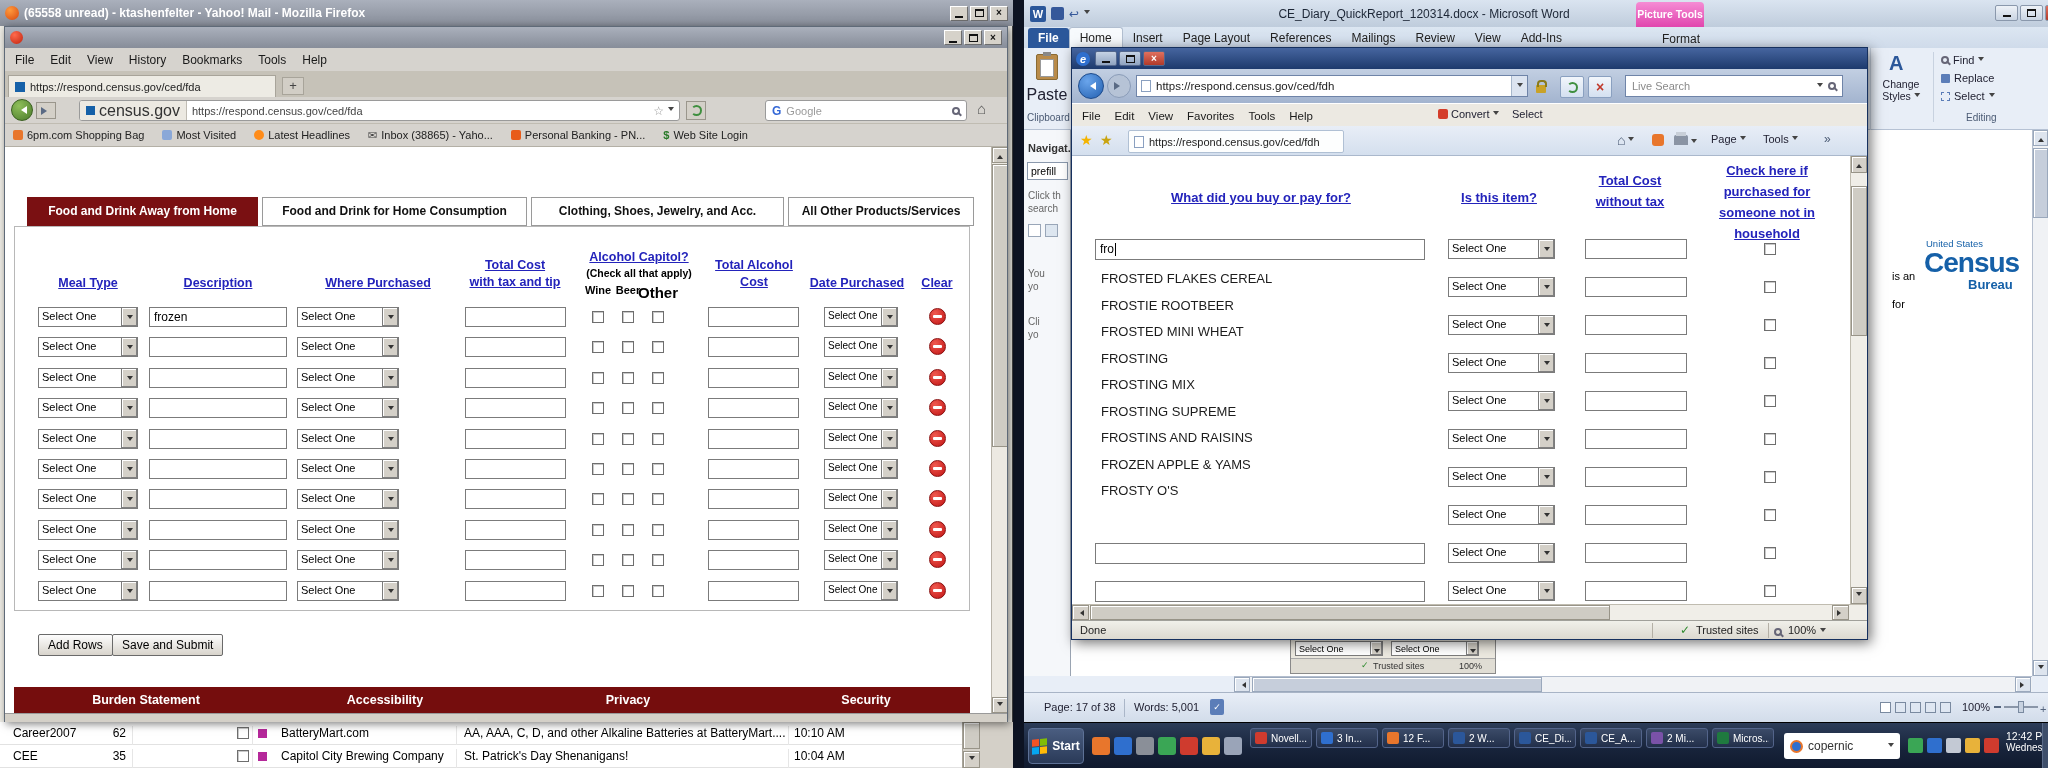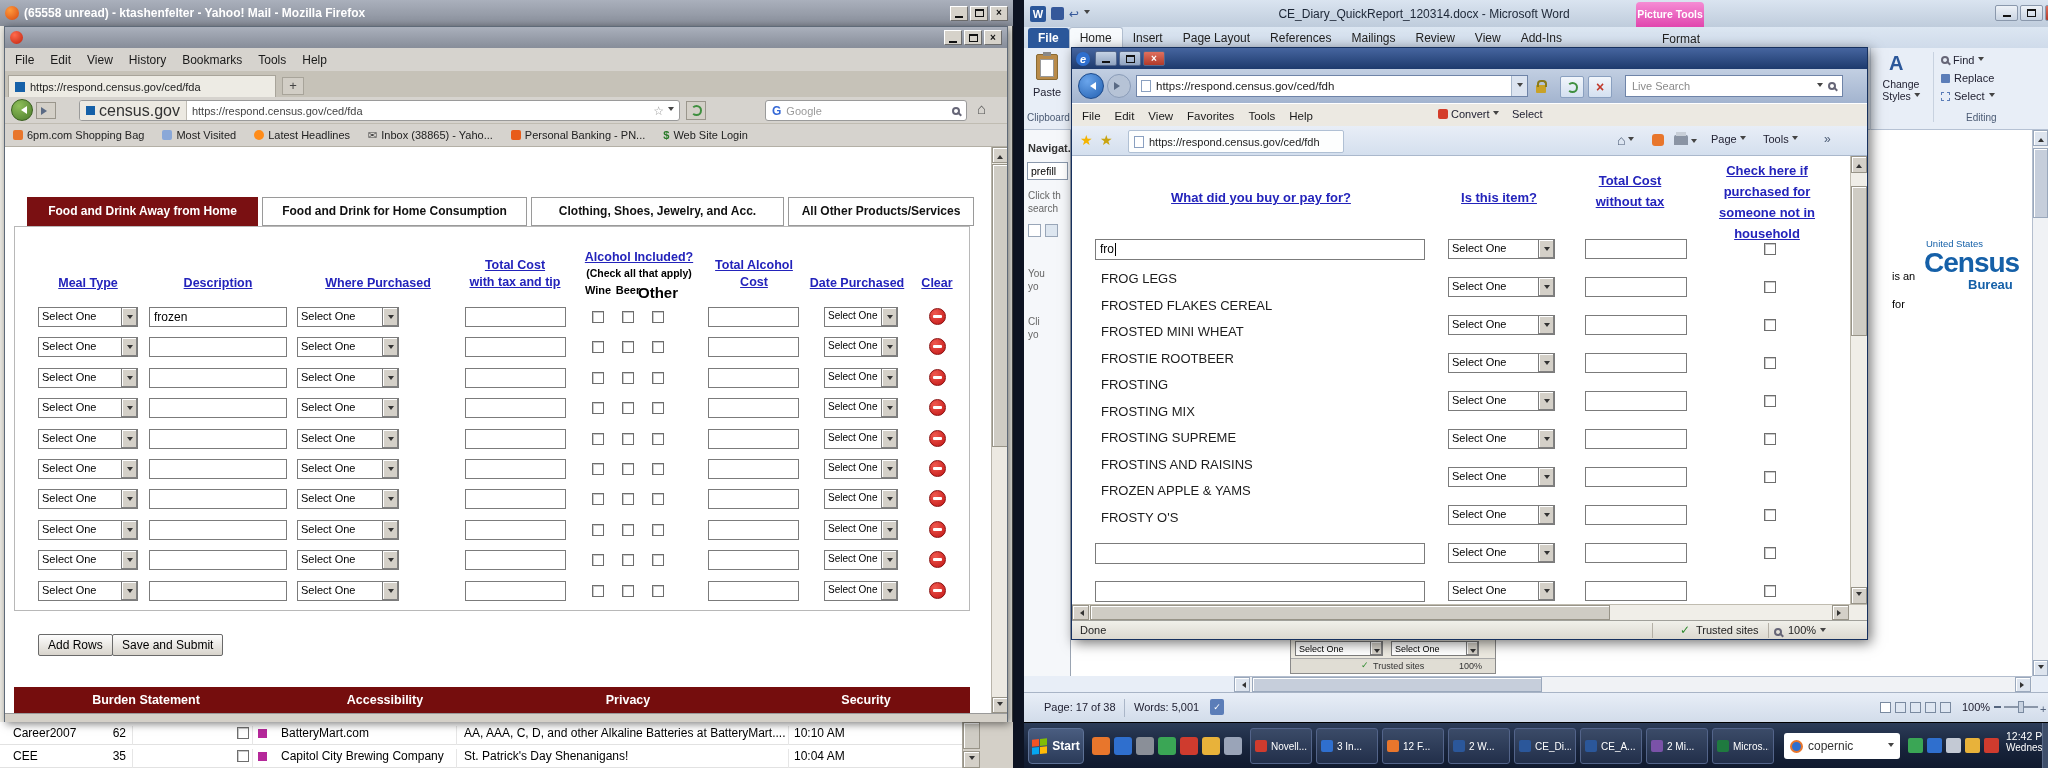--- a/index.html
+++ b/index.html
@@ -63,21 +63,21 @@
 
 .ie-ttl{background:linear-gradient(#46659f,#1d3a6d);display:flex;align-items:center;gap:5px;padding:0 4px}
 .iebtn{width:22px;height:15px;background:linear-gradient(#c5d2e4,#8fa3c0);border:1px solid #54688e;border-radius:2px;display:flex;align-items:center;justify-content:center;font-size:10px;color:#16253f;font-weight:bold}
 .ihdr{position:absolute;transform:translateX(-50%);color:#2323bb;font-weight:bold;font-size:13px;text-decoration:underline;text-align:center;white-space:nowrap;line-height:21px}
 .sugg{height:26.5px;line-height:26.5px;padding-left:6px;font-size:13px;color:#1c1c1c;white-space:nowrap}
 .i-row{position:relative;height:21px;margin-bottom:17px}
 .caret{display:inline-block;width:1px;height:13px;background:#000;vertical-align:middle;margin-left:1px}
 .favico{font-size:14px;color:#f4b400}
 .cmd{display:flex;align-items:center;gap:3px;font-size:11px;color:#223;white-space:nowrap}
 
-.tbtn{width:62px;height:36px;background:linear-gradient(#3b4b68,#222f4a);border:1px solid #53648a;border-radius:3px;display:flex;align-items:center;gap:4px;padding:0 4px;overflow:hidden}
+.tbtn{width:62px;height:20px;background:linear-gradient(#3b4b68,#222f4a);border:1px solid #53648a;border-radius:3px;display:flex;align-items:center;gap:4px;padding:0 4px;overflow:hidden}
 .tbtn-ico{width:12px;height:12px;border-radius:2px;flex:0 0 auto}
 .tbtn-lbl{color:#fff;font-size:10px;white-space:nowrap;overflow:hidden}
 .qli{width:18px;height:18px;border-radius:3px;display:inline-block}
 .winflag{display:inline-grid;grid-template-columns:7px 7px;grid-auto-rows:7px;gap:1px;transform:skewY(-6deg)}
 .winflag i{display:block}
 .trayico{width:15px;height:15px;border-radius:2px;display:inline-block}
 </style>
 </head>
 <body>
 
@@ -232,21 +232,21 @@
       </div>
     <div class="ab" style="left:9px;top:79px;width:956px;height:385px;border:1px solid #b8b8b8"></div>
 
     <span class="fhdr" style="left:83px;top:128px">Meal Type</span>
     <span class="fhdr" style="left:213px;top:128px">Description</span>
     <span class="fhdr" style="left:373px;top:128px">Where Purchased</span>
     <div class="fhdr" style="left:510px;top:110px">
         <div>Total Cost</div>
         <div>with tax and tip</div>
       </div>
-    <span class="fhdr" style="left:634px;top:102px">Alcohol Included?</span>
+    <span class="fhdr" style="left:634px;top:102px">Alcohol Capitol?</span>
     <span class="fsub" style="left:634px;top:120px;font-size:10.5px">(Check all that apply)</span>
     <span class="fsub" style="left:593px;top:137px;font-size:11px">Wine</span>
     <span class="fsub" style="left:623px;top:137px;font-size:11px">Beer</span>
     <span class="fsub" style="left:653px;top:137px;font-size:15px">Other</span>
     <div class="fhdr" style="left:749px;top:110px">
         <div>Total Alcohol</div>
         <div>Cost</div>
       </div>
     <span class="fhdr" style="left:852px;top:128px">Date Purchased</span>
     <span class="fhdr" style="left:932px;top:128px">Clear</span>
@@ -529,21 +529,21 @@
       <div class="wtab">Add-Ins</div>
     </div>
   <span class="ab wtab" style="left:628px;top:29px">Format</span>
 
   <div class="ab" style="left:0;top:48px;width:1024px;height:82px;background:#e8eef7;border-bottom:1px solid #b6c2d4">
     <div class="ab" style="left:0;top:0;width:47px;height:82px;overflow:hidden">
       <span class="ab" style="left:12px;top:6px;width:22px;height:26px;background:#b98b4a;border:1px solid #8a6a33;border-radius:2px">
         <span style="position:absolute;left:3px;top:4px;width:14px;height:18px;background:#fff;border:1px solid #999"></span>
         <span style="position:absolute;left:6px;top:-3px;width:8px;height:4px;background:#888"></span>
       </span>
-      <span class="ab" style="left:23px;top:38px;transform:translateX(-50%);font-size:11px;color:#223">Paste</span>
+      <span class="ab" style="left:23px;top:38px;transform:translateX(-50%);font-size:16px;color:#223">Paste</span>
       <span class="grp-lbl" style="left:3px;top:64px">Clipboard</span>
     </div>
     <div class="ab" style="left:846px;top:0;width:178px;height:82px;border-left:1px solid #c8d2e0">
       <span class="ab" style="left:18px;top:4px;font-size:20px;font-weight:bold;color:#2b579a">A</span>
       <span class="ab" style="left:30px;top:30px;transform:translateX(-50%);font-size:10.5px;color:#223;text-align:center;line-height:12px"><span>Change</span><br><span>Styles</span> <span class="tri-d"></span></span>
       <span class="ab" style="left:62px;top:4px;width:1px;height:70px;background:#c8d2e0"></span>
       <span class="edit-row" style="left:70px;top:6px">
           <span class="lens"></span>
           <span>Find</span>
           <span class="tri-d"></span>
@@ -733,24 +733,23 @@
         <div>Check here if</div>
         <div>purchased for</div>
         <div>someone not in</div>
         <div>household</div>
       </div>
 
     <div class="inp" style="left:23px;top:83px;width:330px;height:21px"><span>fro</span><span class="caret"></span></div>
 
     <div class="ab" style="left:23px;top:110px;width:330px;background:#fff">
 
-    <div class="sugg">FROG LEGS</div>
         <div class="sugg">FROSTED FLAKES CEREAL</div>
+        <div class="sugg">FROSTIE ROOTBEER</div>
         <div class="sugg">FROSTED MINI WHEAT</div>
-        <div class="sugg">FROSTIE ROOTBEER</div>
         <div class="sugg">FROSTING</div>
         <div class="sugg">FROSTING MIX</div>
         <div class="sugg">FROSTING SUPREME</div>
         <div class="sugg">FROSTINS AND RAISINS</div>
         <div class="sugg">FROZEN APPLE &amp; YAMS</div>
         <div class="sugg">FROSTY O'S</div>
       </div>
 
     <div class="ab" style="left:0;top:83px;width:778px">
 

